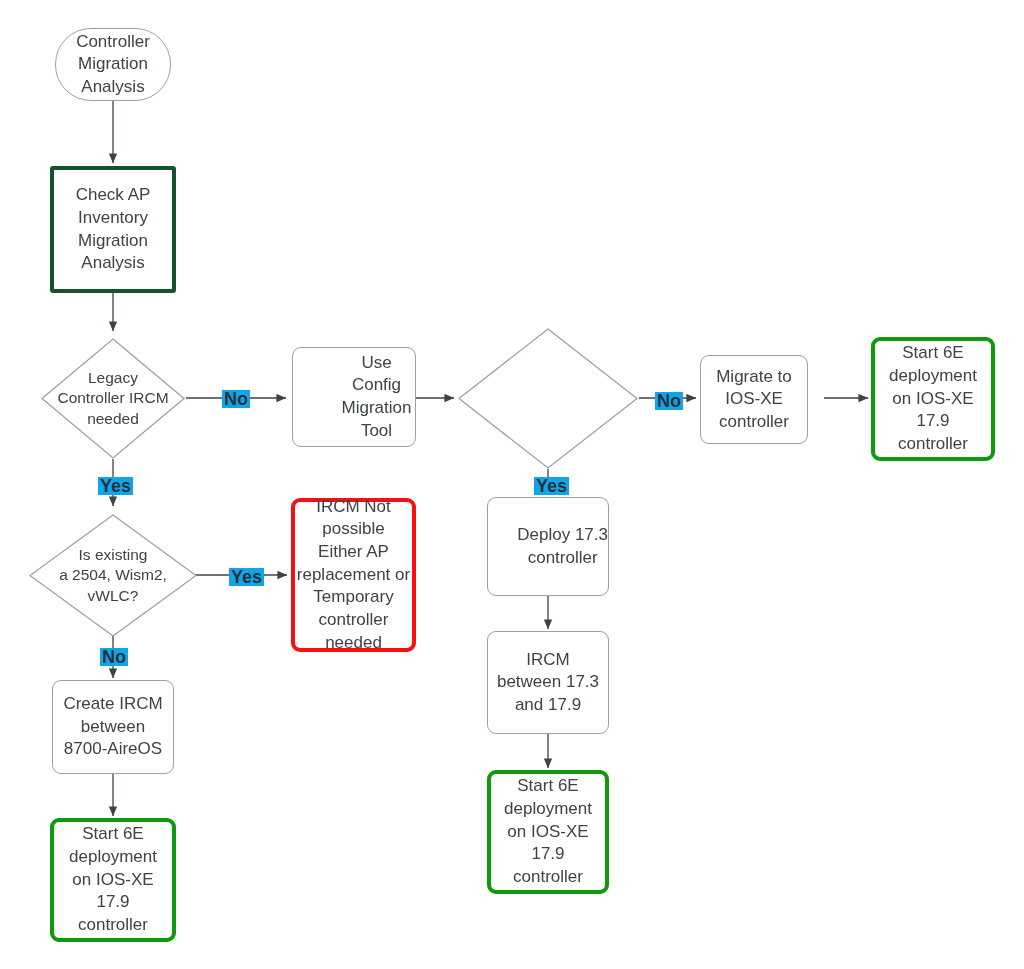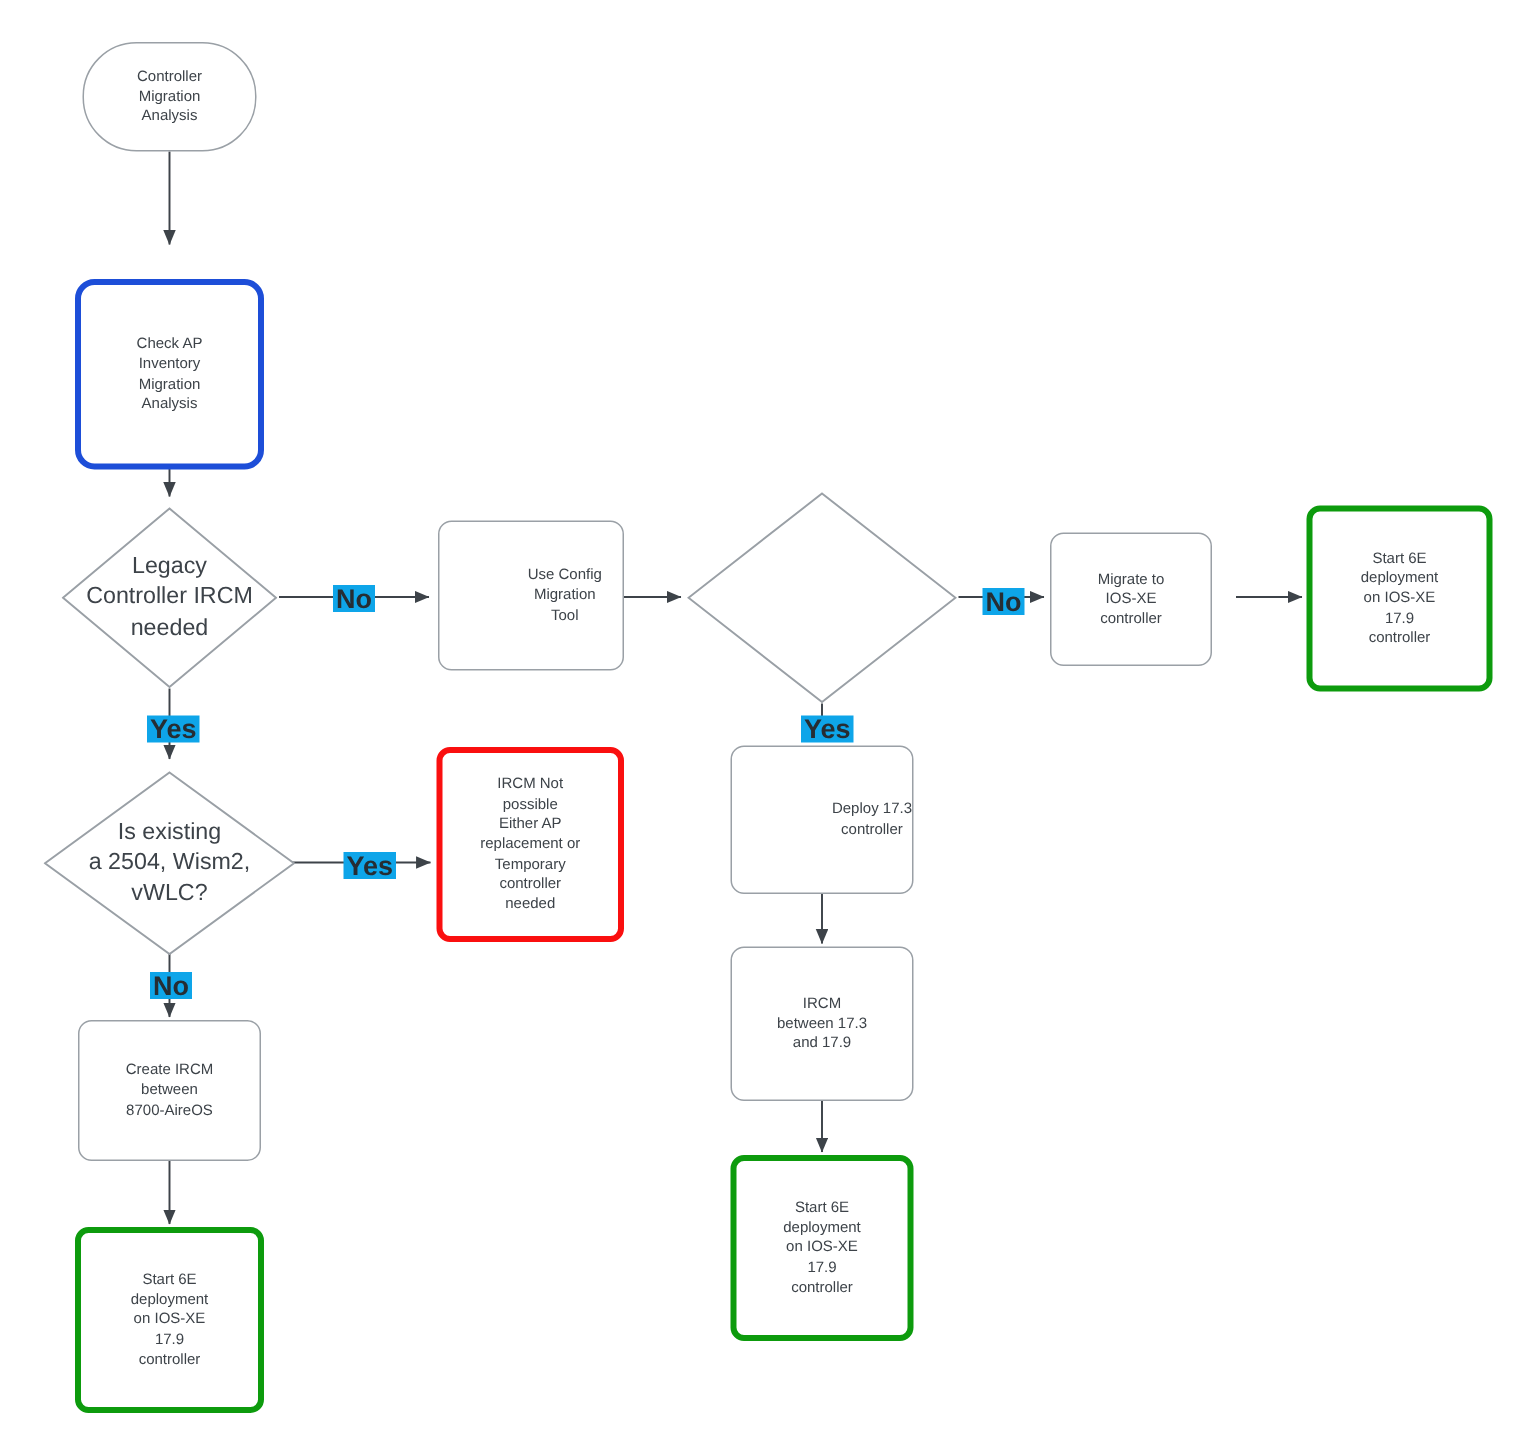--- a/index.html
+++ b/index.html
@@ -26,37 +26,36 @@
     pointer-events: none;
   }
   .node {
     position: absolute;
     box-sizing: border-box;
     display: flex;
     align-items: center;
     justify-content: center;
     text-align: center;
     color: #3d4349;
-    font-size: 10px;
+    font-size: 17px;
     line-height: 1.33;
     background: #ffffff;
     white-space: pre-line;
   }
   .node.proc {
     border: 1.2px solid #9aa0a6;
     border-radius: 9px;
   }
   .node.start {
     border: 1.2px solid #9aa0a6;
     border-radius: 36px;
   }
   .node.hl-blue {
-    border: 4px solid #1d4ed8;
-    border-radius: 13px;
-    margin-top: 20px;
+    border: 4px solid #14532d;
+    border-radius: 3px;
   }
   .node.hl-red {
     border: 4px solid #fa0f0f;
     border-radius: 9px;
   }
   .node.hl-green {
     border: 4px solid #0d9b0d;
     border-radius: 9px;
   }
   .diamond {
@@ -181,21 +180,21 @@
 
   <div class="diamond" style="left:29px; top:514px; width:168px; height:123px;">
     <svg class="dshape" viewBox="0 0 168 123" preserveAspectRatio="none">
       <polygon points="84,1 167,61.5 84,122 1,61.5" fill="#ffffff" stroke="#9aa0a6" stroke-width="1.3"></polygon>
     </svg>
     <span class="dtext">Is existing
 a  2504, Wism2,
 vWLC?</span>
   </div>
 
-  <div class="node hl-red" style="left:291px; top:498px; width:125px; height:130px;">
+  <div class="node hl-red" style="left:291px; top:498px; width:125px; height:154px;">
     <span>IRCM Not
 possible
 Either AP
 replacement or
 Temporary
 controller
 needed</span>
   </div>
 
   <div class="node proc" style="left:52px; top:680px; width:122px; height:94px;">

